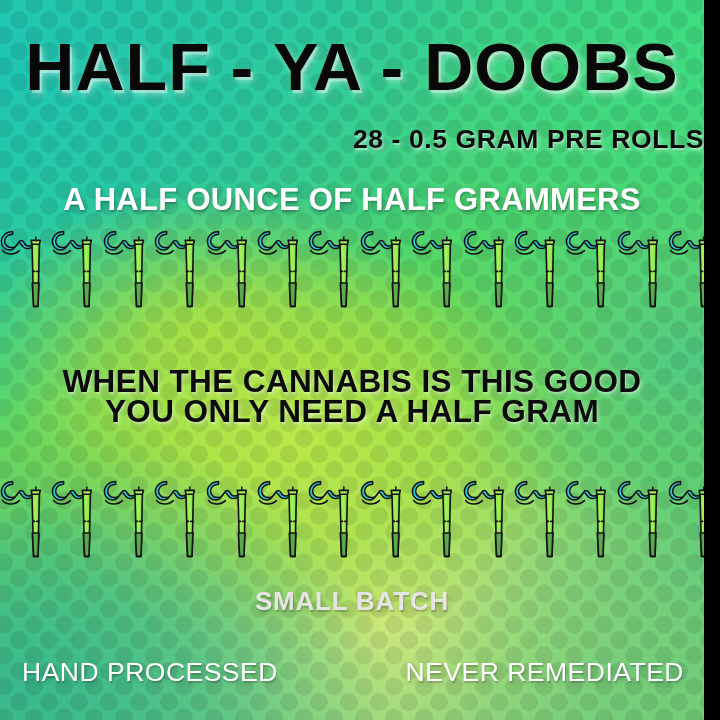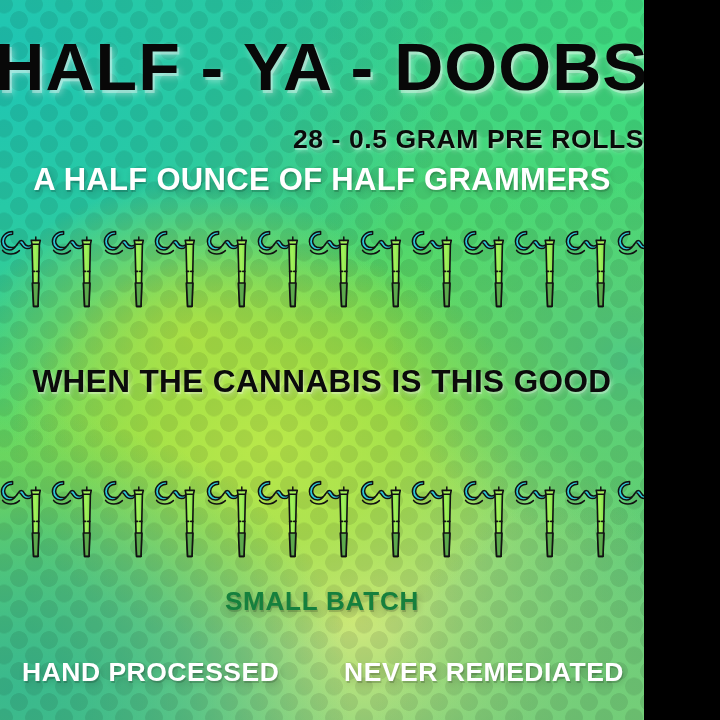--- a/index.html
+++ b/index.html
@@ -2,21 +2,21 @@
 <html><head>
 <meta charset="utf-8">
 <style>
   html, body {
     margin: 0;
     padding: 0;
     background: #000;
   }
   #poster {
     position: relative;
-    width: 644px;
+    width: 704px;
     height: 720px;
     overflow: hidden;
     font-family: "Liberation Sans", sans-serif;
     -webkit-font-smoothing: antialiased;
   }
 
   
   .bg-base {
     position: absolute;
     inset: 0;
@@ -87,21 +87,21 @@
     font-weight: 700;
     letter-spacing: 0.6px;
     color: #0a0a0a;
     transform: scaleX(1.0);
     text-shadow:
       1px 2px 0 rgba(255,255,255,0.30),
       2px 3px 5px rgba(255,255,255,0.38);
     text-align: right;
   }
   .sub-light {
-    top: 164px;
+    top: 184px;
     font-size: 31px;
     font-weight: 700;
     letter-spacing: 0.3px;
     color: #ffffff;
     text-shadow:
       1px 2px 0 rgba(0,0,0,0.16),
       2px 3px 6px rgba(0,0,0,0.18);
   }
   .body1 { top: 366px; }
   .body2 { top: 396px; }
@@ -112,30 +112,30 @@
     color: #0b0b0b;
     text-shadow:
       1px 2px 0 rgba(255,255,255,0.26),
       2px 3px 5px rgba(255,255,255,0.32);
   }
   .small-batch {
     top: 588px;
     font-size: 26px;
     font-weight: 700;
     letter-spacing: 0.8px;
-    color: #15803d;
+    color: #e5e5e5;
     text-shadow:
       1px 2px 0 rgba(0,0,0,0.16),
       2px 3px 6px rgba(0,0,0,0.18);
   }
   .foot {
     position: absolute;
     top: 659px;
     font-size: 26.5px;
-    font-weight: 700;
+    font-weight: 400;
     letter-spacing: 0.5px;
     color: #ffffff;
     white-space: nowrap;
     line-height: 1;
     text-shadow:
       1px 2px 0 rgba(0,0,0,0.16),
       2px 3px 6px rgba(0,0,0,0.18);
   }
   .foot-left  { left: 22px; }
   .foot-right { right: 20px; text-align: center; }
@@ -453,20 +453,21 @@
               <path d="M32.6 43.4 L38.9 43.4" fill="none" stroke-width="1.6" stroke-dasharray="2.1 2.1"></path>
               <path d="M32.3 55.0 L39.0 55.0 L38.0 78.4 L33.6 78.4 Z" fill="#4f9a4a" fill-opacity="0.82" stroke-width="1.6"></path>
               <path d="M31.2 12.4 L40.3 12.4 L39.4 16.2 L32.0 16.2 Z" fill="#a6f25c" stroke-width="1.6"></path>
               <path d="M35.8 9.0 L35.8 12.4" fill="none" stroke-width="1.5"></path>
             </g>
           </svg>
         </div>
       </div>
 
     <div class="t body1">WHEN THE CANNABIS IS THIS GOOD</div>
+    <div class="t body2">YOU ONLY NEED A HALF GRAM</div>
 
     <div class="joint-row row-bottom">
         <div class="joint">
           <svg width="51.4" height="82" viewBox="0 0 51.4 82">
             <defs>
               <linearGradient id="jg" x1="0" y1="0" x2="1" y2="0">
                 <stop offset="0%" stop-color="#7ee04a"></stop>
                 <stop offset="40%" stop-color="#a6f25c"></stop>
                 <stop offset="100%" stop-color="#7ee04a"></stop>
               </linearGradient>

